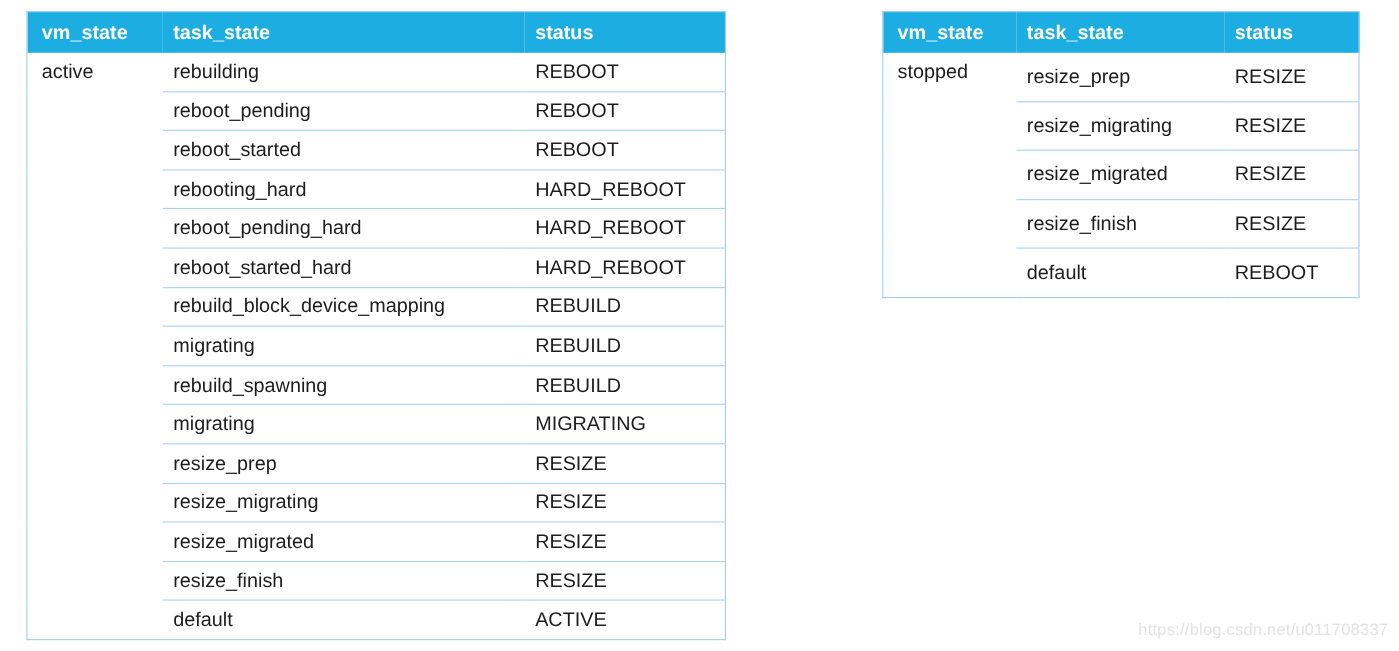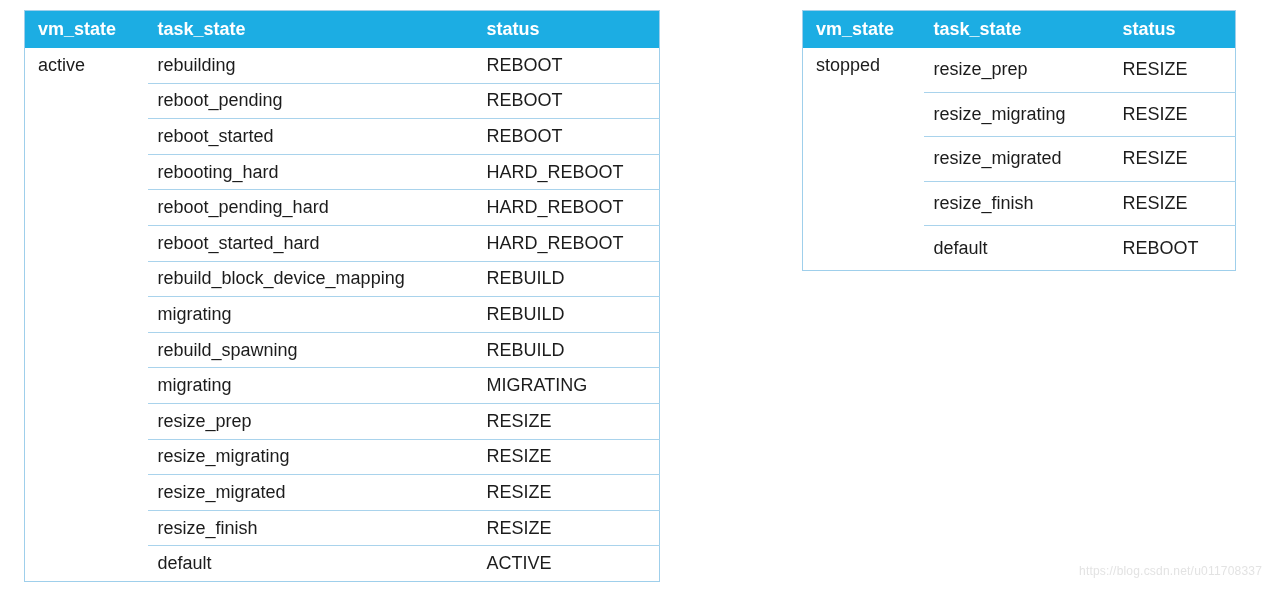--- a/index.html
+++ b/index.html
@@ -59,21 +59,21 @@
   td.vmcell {
     vertical-align: top;
     padding-top: 7px;
   }
   .tbl-right td.vmcell { }
 
   .watermark {
     position: absolute;
     right: 10px;
     top: 564px;
-    font-size: 12px;
+    font-size: 15px;
     color: var(--watermark_color);
     letter-spacing: 0.2px;
     white-space: nowrap;
   }
 </style>
 </head>
 <body>
 
 <div class="canvas">
 

